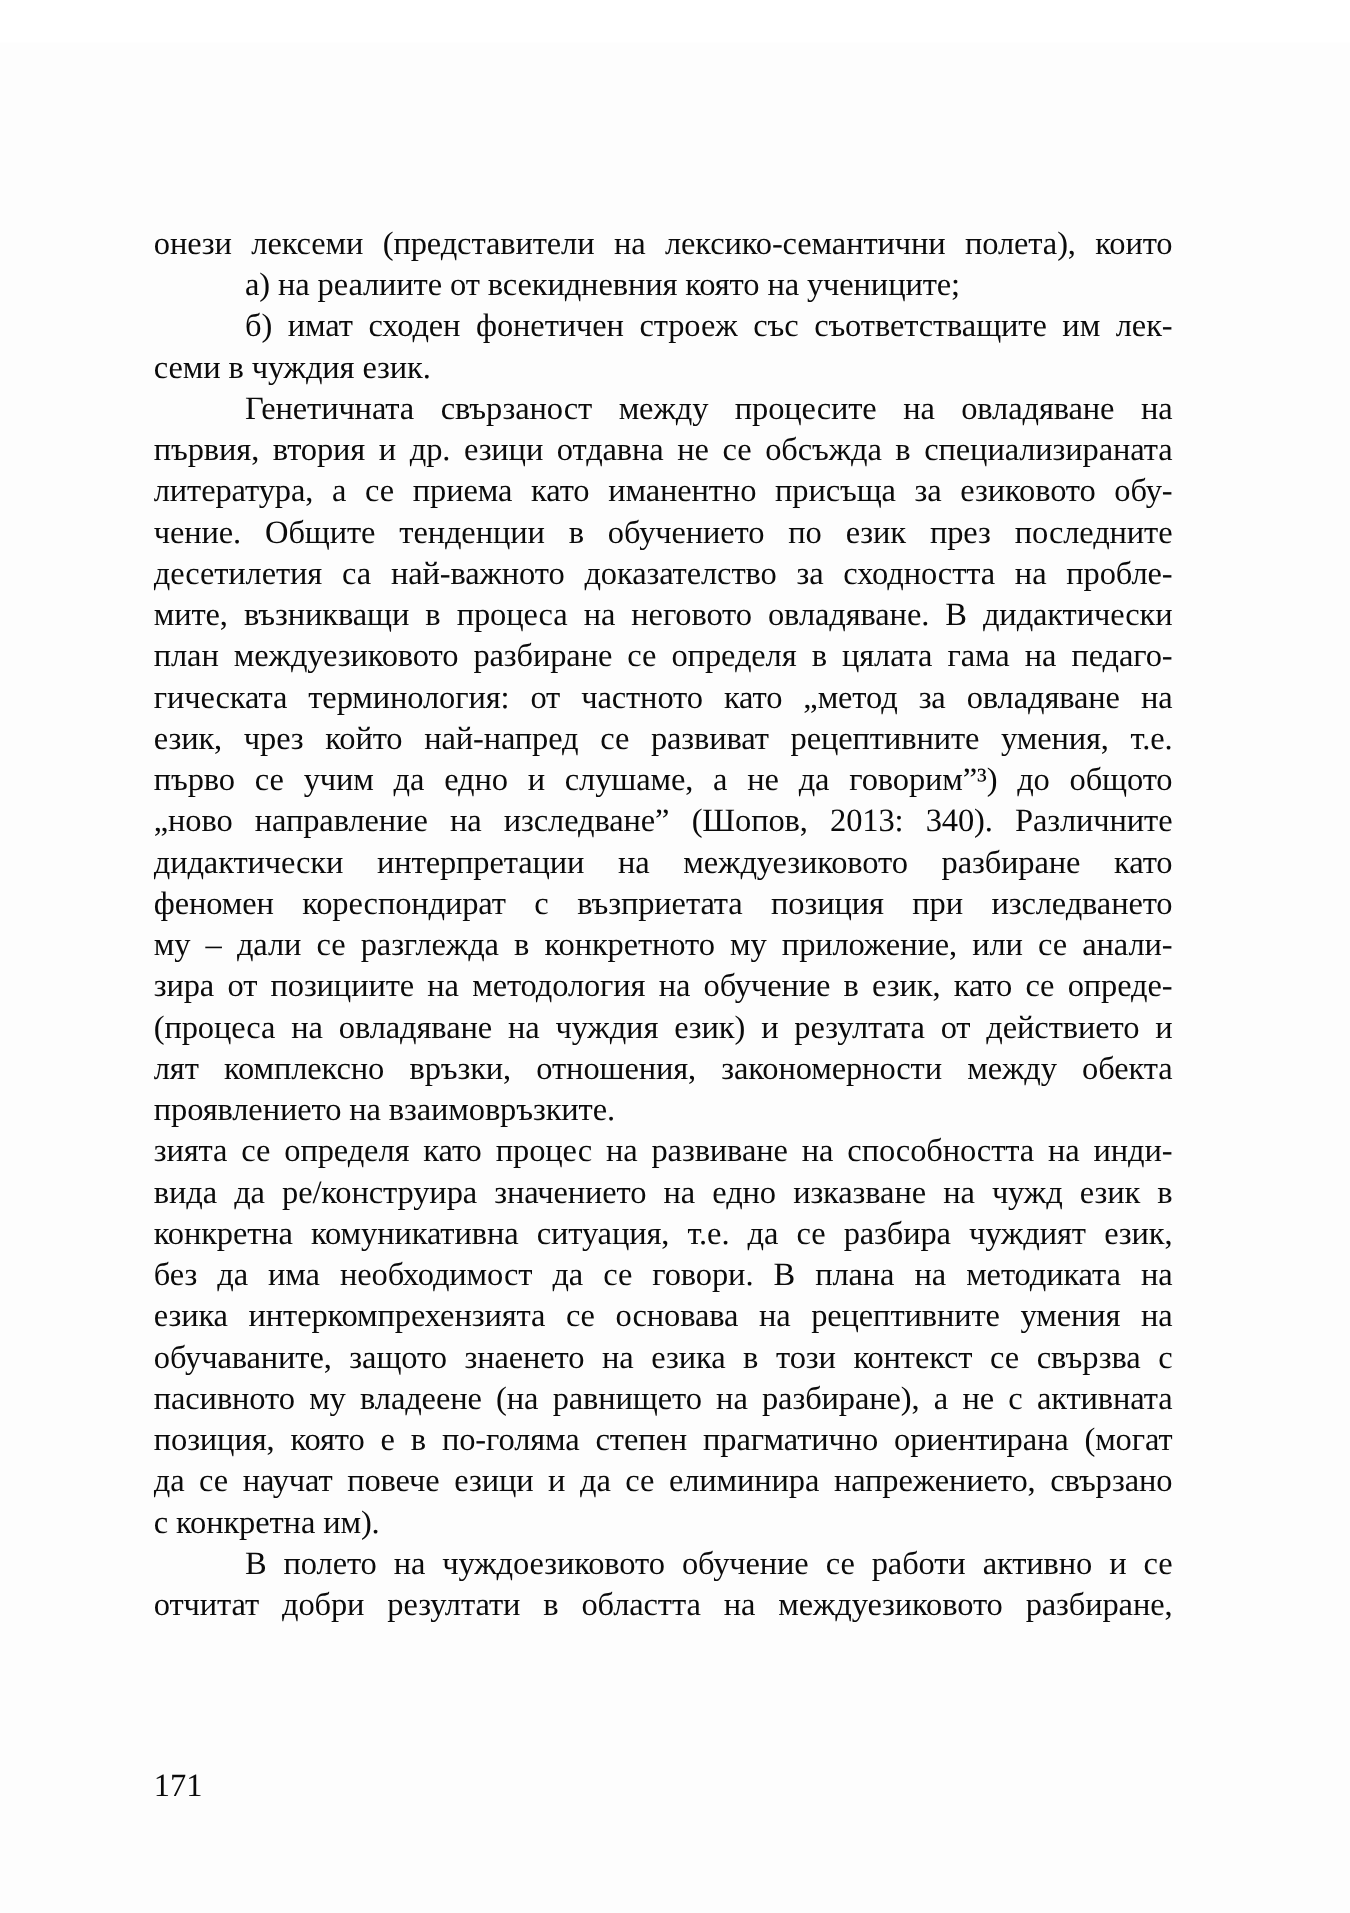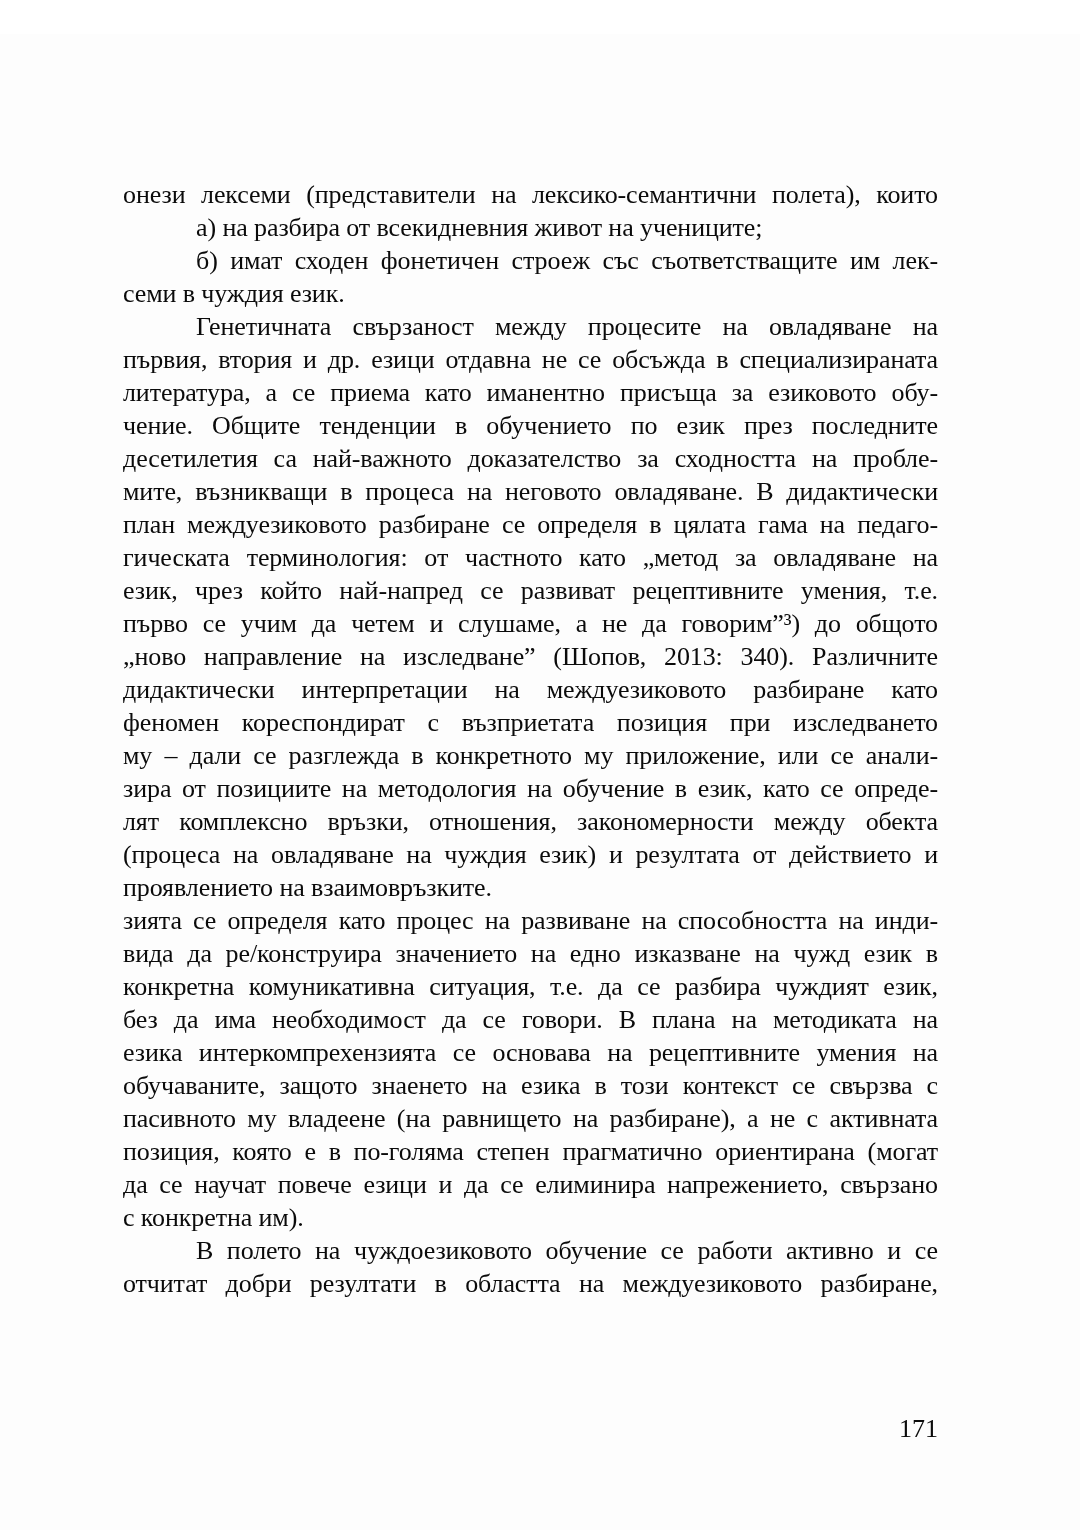--- a/index.html
+++ b/index.html
@@ -36,51 +36,51 @@
     text-align-last: left;
   }
   .line.indent {
     text-indent: 73px;
   }
   .footer {
     position: absolute;
     left: 123px;
     top: 1378px;
     width: 815px;
-    text-align: right;
+    text-align: left;
     font-size: 26px;
     line-height: 33px;
   }
 </style>
 </head>
 <body>
 
 <main class="page-root">
   <section class="text-block">
     <div class="line">онези лексеми (представители на лексико-семантични полета), които</div>
-    <div class="line indent last">а) на разбира от всекидневния живот на учениците;</div>
+    <div class="line indent last">а) на реалиите от всекидневния която на учениците;</div>
     <div class="line indent">б) имат сходен фонетичен строеж със съответстващите им лек-</div>
     <div class="line last">семи в чуждия език.</div>
     <div class="line indent">Генетичната свързаност между процесите на овладяване на</div>
     <div class="line">първия, втория и др. езици отдавна не се обсъжда в специализираната</div>
     <div class="line">литература, а се приема като иманентно присъща за езиковото обу-</div>
     <div class="line">чение. Общите тенденции в обучението по език през последните</div>
     <div class="line">десетилетия са най-важното доказателство за сходността на пробле-</div>
     <div class="line">мите, възникващи в процеса на неговото овладяване. В дидактически</div>
     <div class="line">план междуезиковото разбиране се определя в цялата гама на педаго-</div>
     <div class="line">гическата терминология: от частното като „метод за овладяване на</div>
     <div class="line">език, чрез който най-напред се развиват рецептивните умения, т.е.</div>
-    <div class="line">първо се учим да четем и слушаме, а не да говорим”³) до общото</div>
+    <div class="line">първо се учим да едно и слушаме, а не да говорим”³) до общото</div>
     <div class="line">„ново направление на изследване” (Шопов, 2013: 340). Различните</div>
     <div class="line">дидактически интерпретации на междуезиковото разбиране като</div>
     <div class="line">феномен кореспондират с възприетата позиция при изследването</div>
     <div class="line">му – дали се разглежда в конкретното му приложение, или се анали-</div>
     <div class="line">зира от позициите на методология на обучение в език, като се опреде-</div>
+    <div class="line">(процеса на овладяване на чуждия език) и резултата от действието и</div>
     <div class="line">лят комплексно връзки, отношения, закономерности между обекта</div>
-    <div class="line">(процеса на овладяване на чуждия език) и резултата от действието и</div>
     <div class="line last">проявлението на взаимовръзките.</div>
     <div class="line">зията се определя като процес на развиване на способността на инди-</div>
     <div class="line">вида да ре/конструира значението на едно изказване на чужд език в</div>
     <div class="line">конкретна комуникативна ситуация, т.е. да се разбира чуждият език,</div>
     <div class="line">без да има необходимост да се говори. В плана на методиката на</div>
     <div class="line">езика интеркомпрехензията се основава на рецептивните умения на</div>
     <div class="line">обучаваните, защото знаенето на езика в този контекст се свързва с</div>
     <div class="line">пасивното му владеене (на равнището на разбиране), а не с активната</div>
     <div class="line">позиция, която е в по-голяма степен прагматично ориентирана (могат</div>
     <div class="line">да се научат повече езици и да се елиминира напрежението, свързано</div>

